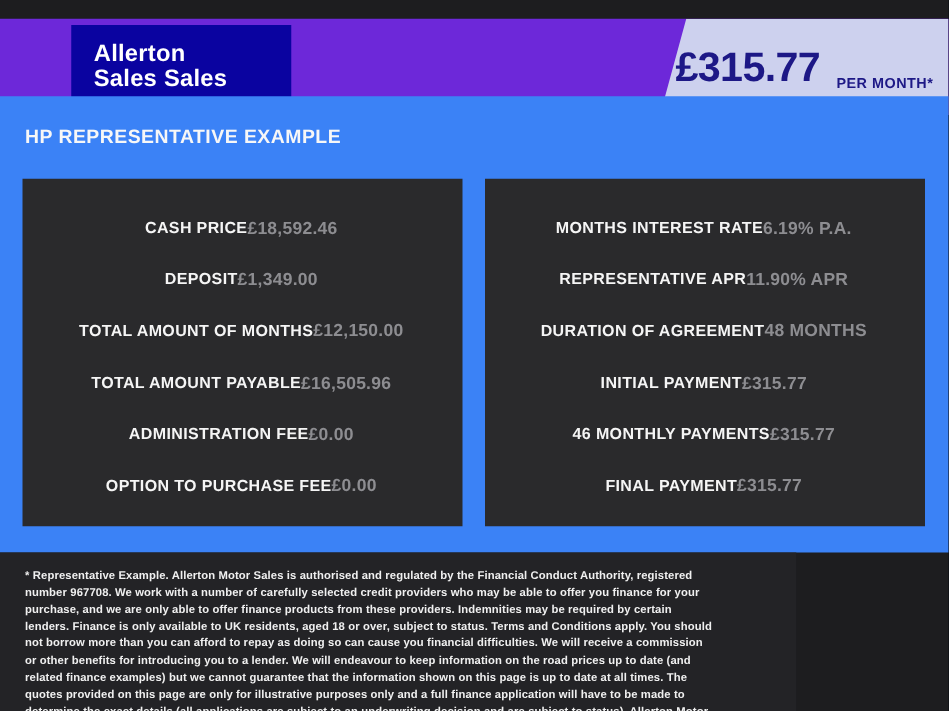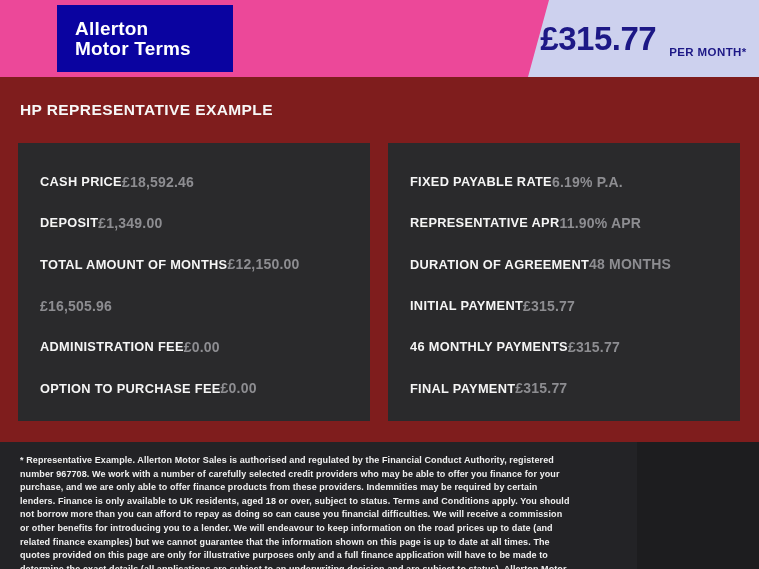--- a/index.html
+++ b/index.html
@@ -1,63 +1,63 @@
 <!DOCTYPE html>
 <html><head>
 <meta charset="utf-8">
 <style>
   html,body{margin:0;padding:0;background:#000;}
   .page{
     position:relative;width:759px;height:569px;overflow:hidden;
     background:#1d1d1f;font-family:"Liberation Sans",sans-serif;
   }
   
-  .header{position:absolute;top:0;left:0;width:759px;height:77px;background:#ec4899;}
+  .header{position:absolute;top:15px;left:0;width:759px;height:77px;background:#6d28d9;}
   .logo-box{position:absolute;left:57px;top:5px;width:176px;height:67px;background:#0a03a0;}
   .logo{
     position:absolute;left:75px;top:50%;transform:translateY(-50%);
     color:#ffffff;font-weight:bold;font-size:19px;line-height:20px;letter-spacing:0.2px;
   }
   .price-panel{
     position:absolute;top:0;right:0;width:231px;height:77px;background:#cdd1ee;
     clip-path:polygon(21px 0,100% 0,100% 100%,0 100%);
     display:flex;align-items:center;justify-content:center;gap:13px;color:#1d1886;
   }
   .price-amount{font-size:33px;font-weight:bold;letter-spacing:-0.5px;}
   .price-suffix{font-size:11.5px;font-weight:bold;margin-top:26px;letter-spacing:0.4px;}
   
-  .main{position:absolute;top:77px;left:0;width:759px;height:365px;background:#7f1d1d;}
+  .main{position:absolute;top:77px;left:0;width:759px;height:365px;background:#3b82f6;}
   .heading{
     margin:24px 0 0 20px;color:#f7f7f7;font-size:15.5px;font-weight:bold;letter-spacing:0.4px;
   }
   .panels{display:flex;gap:18px;margin:24px 19px 0 18px;}
   .panel{
     flex:1;height:278px;background:#2a2a2c;box-sizing:border-box;
     padding:18px 24px 12px 22px;display:flex;flex-direction:column;
   }
-  .frow{height:41.3px;display:flex;align-items:center;justify-content:flex-start;}
+  .frow{height:41.3px;display:flex;align-items:center;justify-content:center;}
   .frow-label{color:#f5f5f5;font-weight:bold;font-size:12.8px;letter-spacing:0.3px;white-space:nowrap;}
   .frow-value{color:#8d8d91;font-weight:bold;font-size:14px;letter-spacing:0.2px;white-space:nowrap;}
   
   .footer{
     position:absolute;top:442px;left:0;width:637px;height:127px;background:#232326;
     box-sizing:border-box;padding:12px 66px 0 20px;
   }
   .disclaimer{color:#f0f0f0;font-size:9px;line-height:13.6px;font-weight:bold;letter-spacing:0.1px;}
 </style>
 </head>
 <body>
 
 <div class="page">
 
   <div class="header">
     <div class="logo-box"></div>
     <div class="logo">
       <div>Allerton</div>
-      <div>Motor Terms</div>
+      <div>Sales Sales</div>
     </div>
     <div class="price-panel">
       <span class="price-amount">£315.77</span>
       <span class="price-suffix">PER MONTH*</span>
     </div>
   </div>
 
   <div class="main">
     <div class="heading">HP REPRESENTATIVE EXAMPLE</div>
 
@@ -70,35 +70,36 @@
         </div>
         <div class="frow">
           <span class="frow-label">DEPOSIT</span>
           <span class="frow-value">£1,349.00</span>
         </div>
         <div class="frow">
           <span class="frow-label">TOTAL AMOUNT OF MONTHS</span>
           <span class="frow-value">£12,150.00</span>
         </div>
         <div class="frow">
+          <span class="frow-label">TOTAL AMOUNT PAYABLE</span>
           <span class="frow-value">£16,505.96</span>
         </div>
         <div class="frow">
           <span class="frow-label">ADMINISTRATION FEE</span>
           <span class="frow-value">£0.00</span>
         </div>
         <div class="frow">
           <span class="frow-label">OPTION TO PURCHASE FEE</span>
           <span class="frow-value">£0.00</span>
         </div>
       </div>
 
       <div class="panel">
         <div class="frow">
-          <span class="frow-label">FIXED PAYABLE RATE</span>
+          <span class="frow-label">MONTHS INTEREST RATE</span>
           <span class="frow-value">6.19% P.A.</span>
         </div>
         <div class="frow">
           <span class="frow-label">REPRESENTATIVE APR</span>
           <span class="frow-value">11.90% APR</span>
         </div>
         <div class="frow">
           <span class="frow-label">DURATION OF AGREEMENT</span>
           <span class="frow-value">48 MONTHS</span>
         </div>

